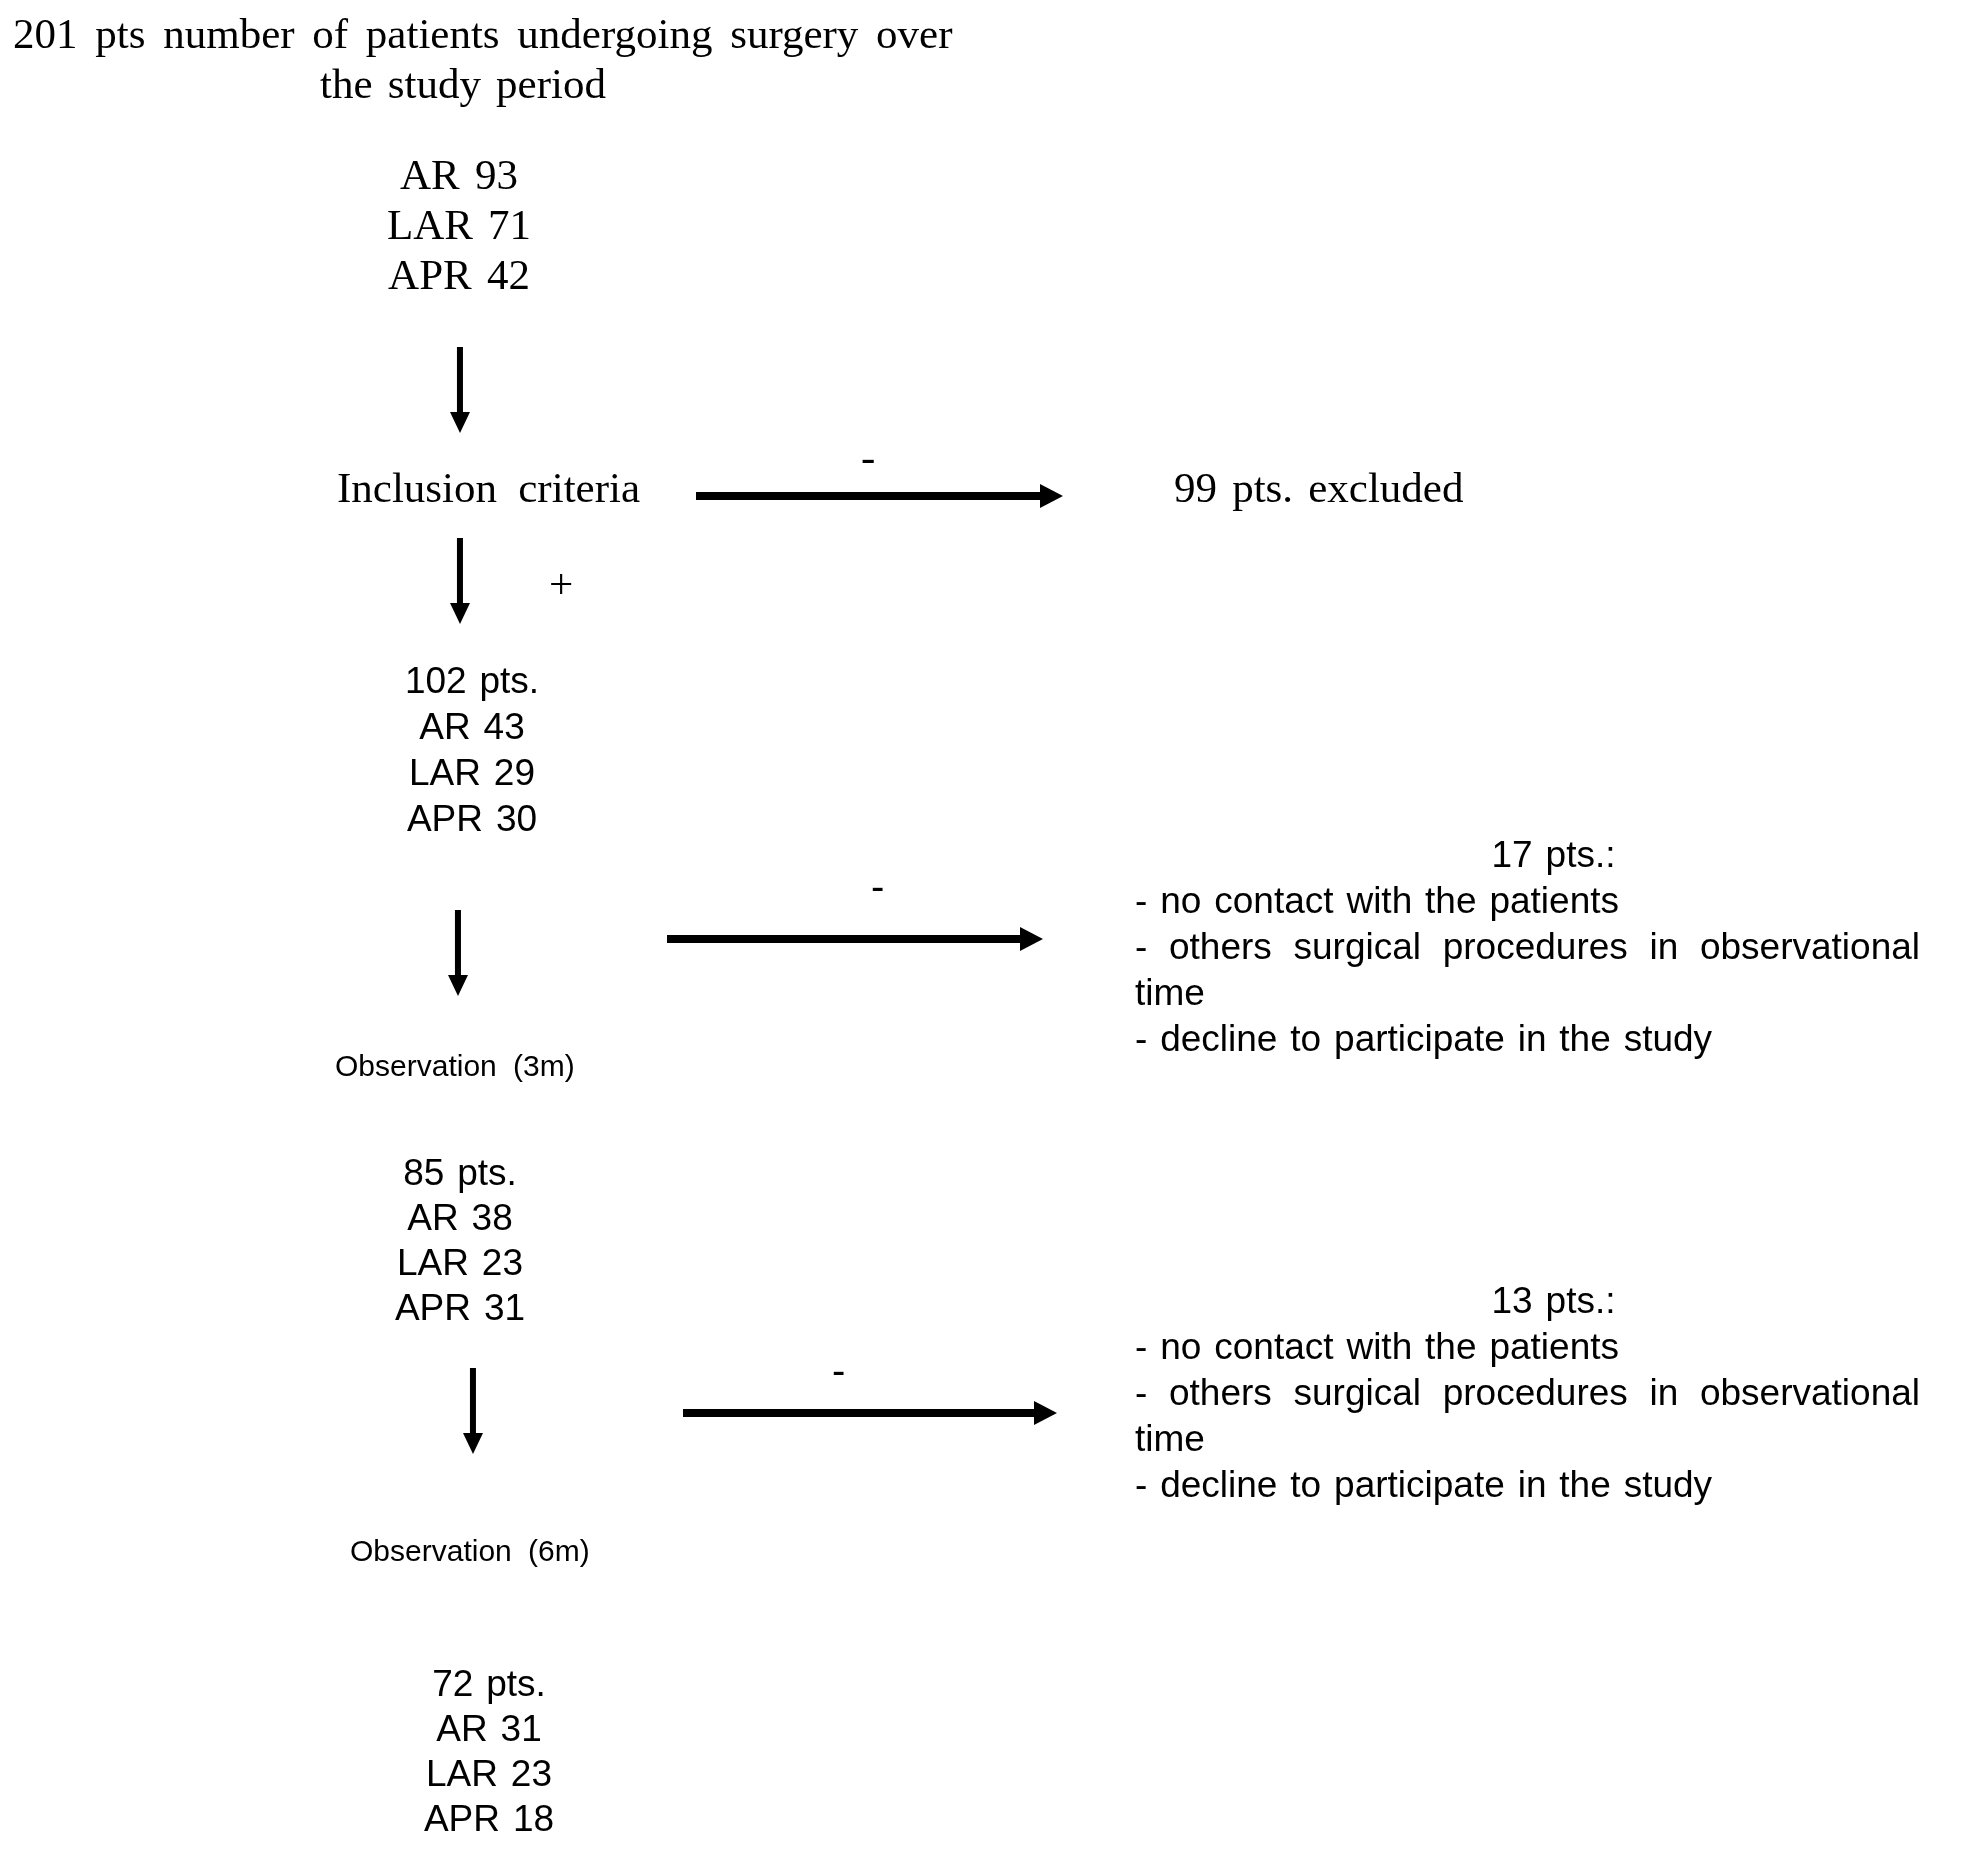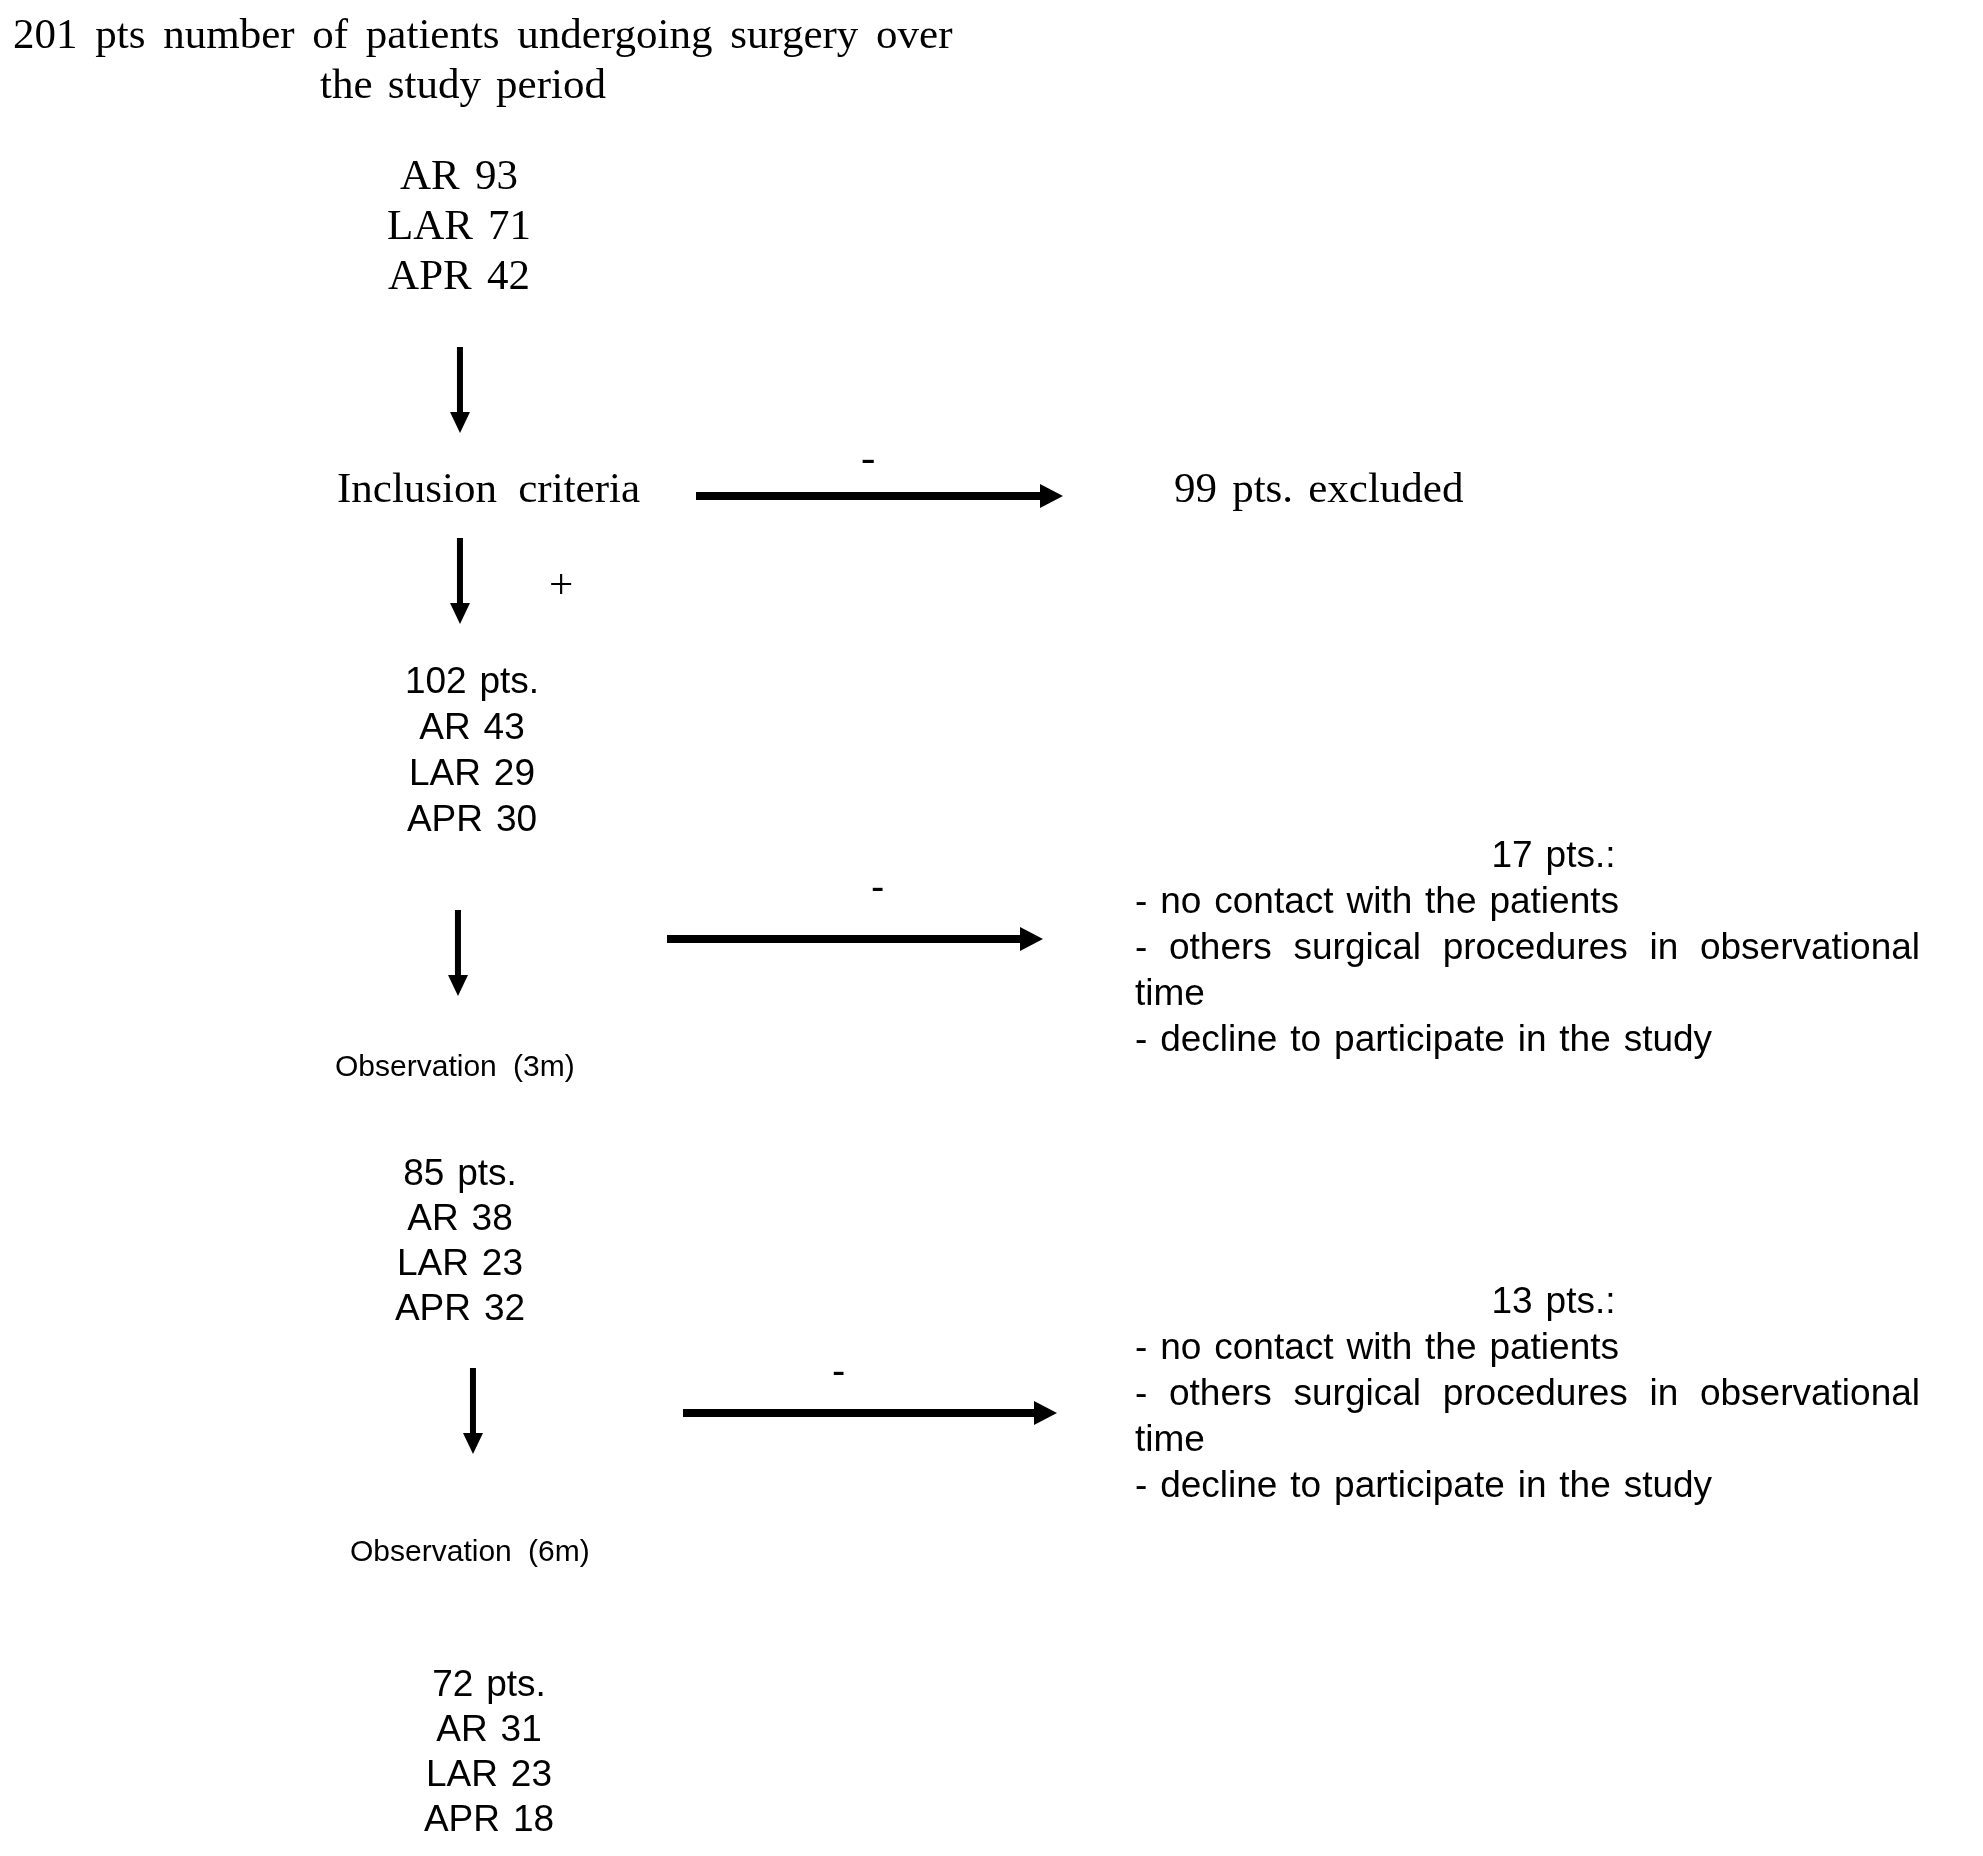--- a/index.html
+++ b/index.html
@@ -130,21 +130,21 @@
     <div class="line"></div>
     <div class="head"></div>
   </div>
 
   <div class="t sans obs" style="left:335px; top:1043px;">Observation (3m)</div>
 
   <div class="t sans c block" style="left:198px; top:1150px; width:524px;">
     <div>85 pts.</div>
     <div>AR 38</div>
     <div>LAR 23</div>
-    <div>APR 32</div>
+    <div>APR 31</div>
   </div>
 
   <div class="t sans excl" style="left:1135px; top:1278px;">
     <div class="hdr">13 pts.:</div>
     <div>- no contact with the patients</div>
     <div class="wide">- others surgical procedures in observational</div>
     <div>time</div>
     <div>- decline to participate in the study</div>
   </div>
 

